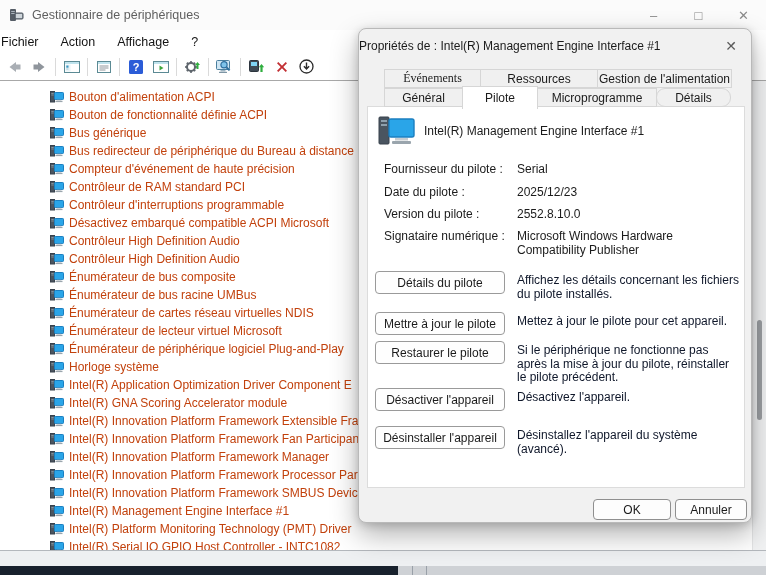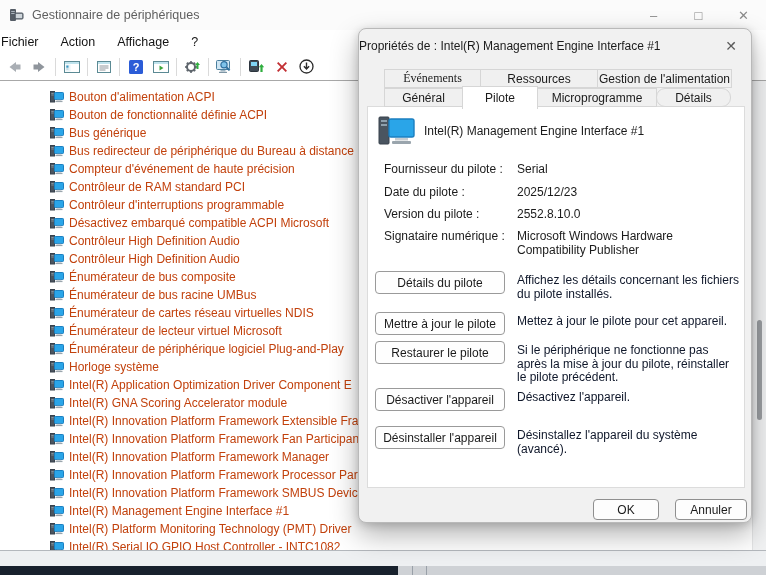--- a/index.html
+++ b/index.html
@@ -62,21 +62,21 @@
   .field-value{position:absolute;left:149px;width:218px;font-size:12px;color:#1b1b1b;line-height:14px;}
   .action-row{position:absolute;left:0;width:100%;}
   .action-row:nth-of-type(1){top:164px;}
   .action-row:nth-of-type(2){top:205px;}
   .action-row:nth-of-type(3){top:234px;}
   .action-row:nth-of-type(4){top:281px;}
   .action-row:nth-of-type(5){top:319px;}
   .action-btn{position:absolute;left:7px;width:130px;height:23px;background:#fefefe;border:1px solid #9a9a9a;border-radius:4px;font-size:12px;color:#1b1b1b;font-family:"Liberation Sans",sans-serif;}
   .action-desc{position:absolute;left:149px;top:3px;width:224px;font-size:12px;color:#0f172a;line-height:13.5px;}
   .dlg-btn{position:absolute;top:470px;height:21px;background:#fdfdfd;border:1px solid #8f8f8f;border-radius:4px;font-size:12px;color:#1b1b1b;font-family:"Liberation Sans",sans-serif;}
-  .dlg-btn.ok{left:234px;width:66px;}
+  .dlg-btn.ok{left:234px;width:78px;}
   .dlg-btn.cancel{left:316px;width:72px;}
   svg{display:block;}
 </style>
 </head>
 <body>
 
 <div class="titlebar">
   <span class="app-icon">
     <svg width="15" height="15" viewBox="0 0 15 15">
       <rect x="1" y="1" width="6" height="12" rx="1" fill="#555d66"></rect>

